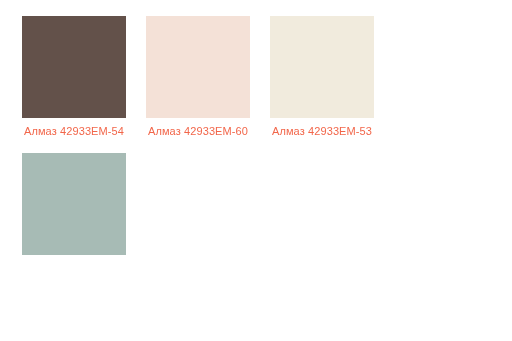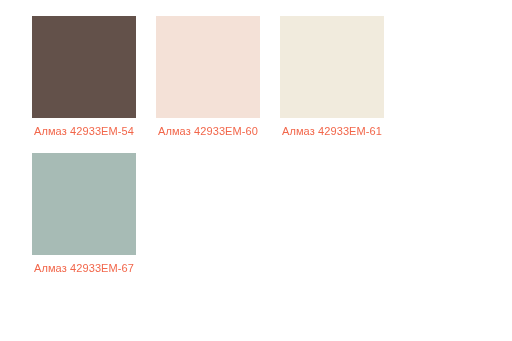--- a/index.html
+++ b/index.html
@@ -12,21 +12,21 @@
     height: 341px;
     background: #ffffff;
     font-family: "Liberation Sans", sans-serif;
     overflow: hidden;
   }
 
   #swatch-grid {
     display: flex;
     flex-wrap: wrap;
     align-content: flex-start;
-    padding: 16px 0 0 32px;
+    padding: 16px 0 0 22px;
     box-sizing: border-box;
     width: 512px;
   }
 
   .swatch-card {
     width: 104px;
     margin-right: 20px;
     margin-bottom: 14px;
     display: flex;
     flex-direction: column;
@@ -61,22 +61,21 @@
     <span class="swatch-label" style="color: rgb(242, 102, 74);">Алмаз 42933ЕМ-54</span>
   </div>
 
   <div class="swatch-card">
     <span class="swatch-chip" style="background:#f4e1d7;"></span>
     <span class="swatch-label" style="color: rgb(242, 102, 74);">Алмаз 42933ЕМ-60</span>
   </div>
 
   <div class="swatch-card">
     <span class="swatch-chip" style="background:#f1ebdd;"></span>
-    <span class="swatch-label" style="color: rgb(242, 102, 74);">Алмаз 42933ЕМ-61</span>
+    <span class="swatch-label" style="color: rgb(242, 102, 74);">Алмаз 42933ЕМ-53</span>
   </div>
 
   <div class="swatch-card">
     <span class="swatch-chip" style="background:#a7bbb5;"></span>
-    <span class="swatch-label" style="color: rgb(242, 102, 74);">Алмаз 42933ЕМ-67</span>
   </div>
 
 
 </div>
 
 </body></html>

